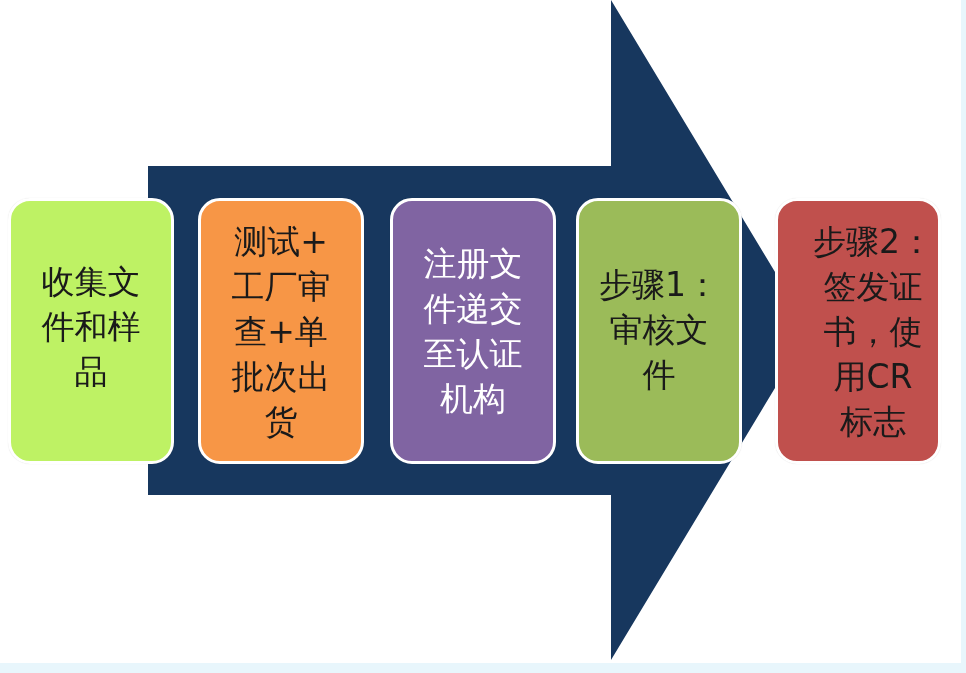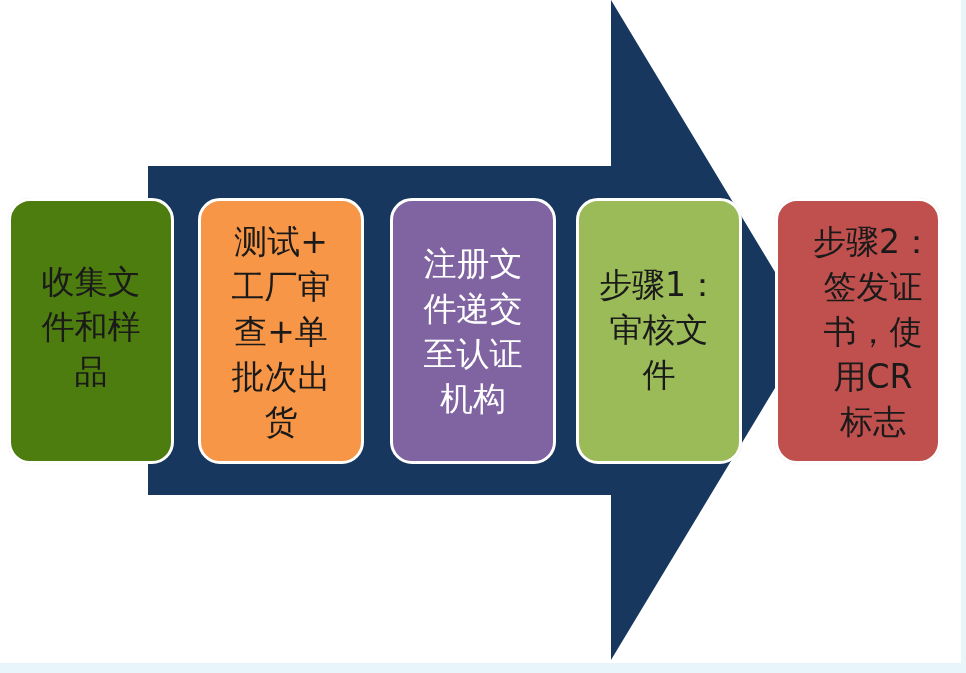--- a/index.html
+++ b/index.html
@@ -57,21 +57,21 @@
     .box4 .step-text { margin-top: -4px; }
   </style>
 </head>
 <body>
 
 <div class="canvas">
   <svg class="arrow" viewBox="0 0 961 663" xmlns="http://www.w3.org/2000/svg">
     <polygon points="148,166 611,166 611,0 810,330 611,660 611,495 148,495" fill="#17375e"></polygon>
   </svg>
 
-  <div class="step-box box1" style="background: #4d7c0f; color: rgb(26, 26, 26);">
+  <div class="step-box box1" style="background: #bef264; color: rgb(26, 26, 26);">
     <div class="step-text">收集文
 件和样
 品</div>
   </div>
 
   <div class="step-box box2" style="background: rgb(247, 150, 70); color: rgb(26, 26, 26);">
     <div class="step-text">测试+
 工厂审
 查+单
 批次出

